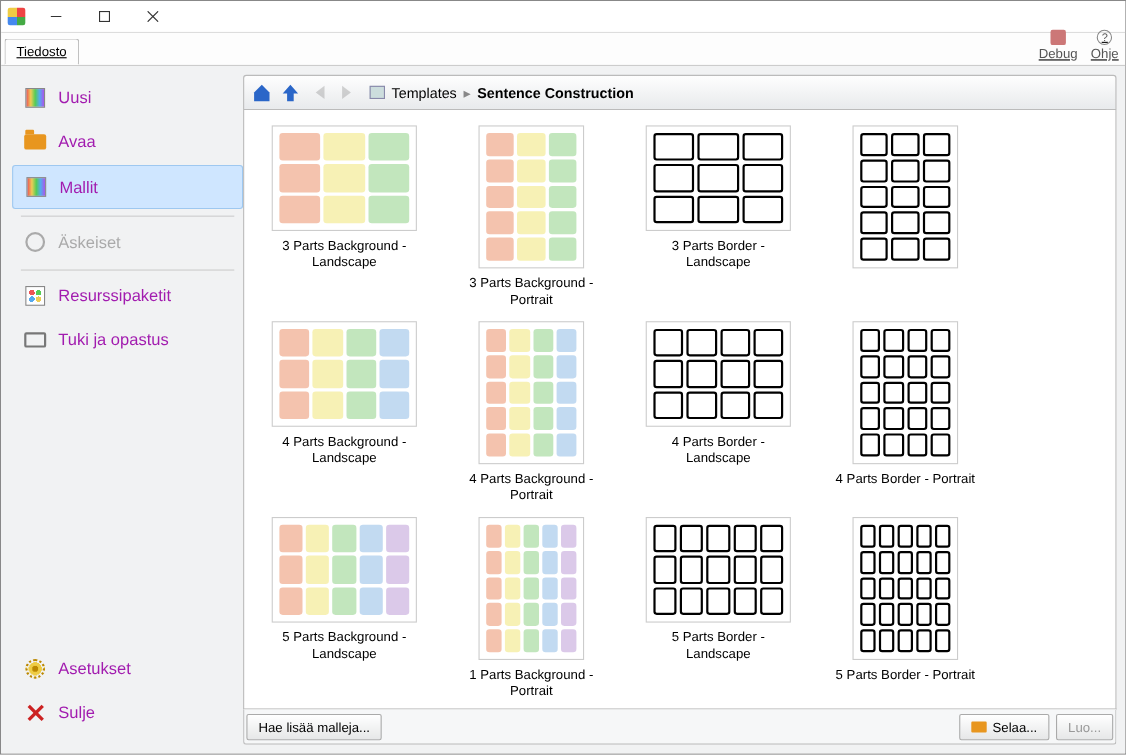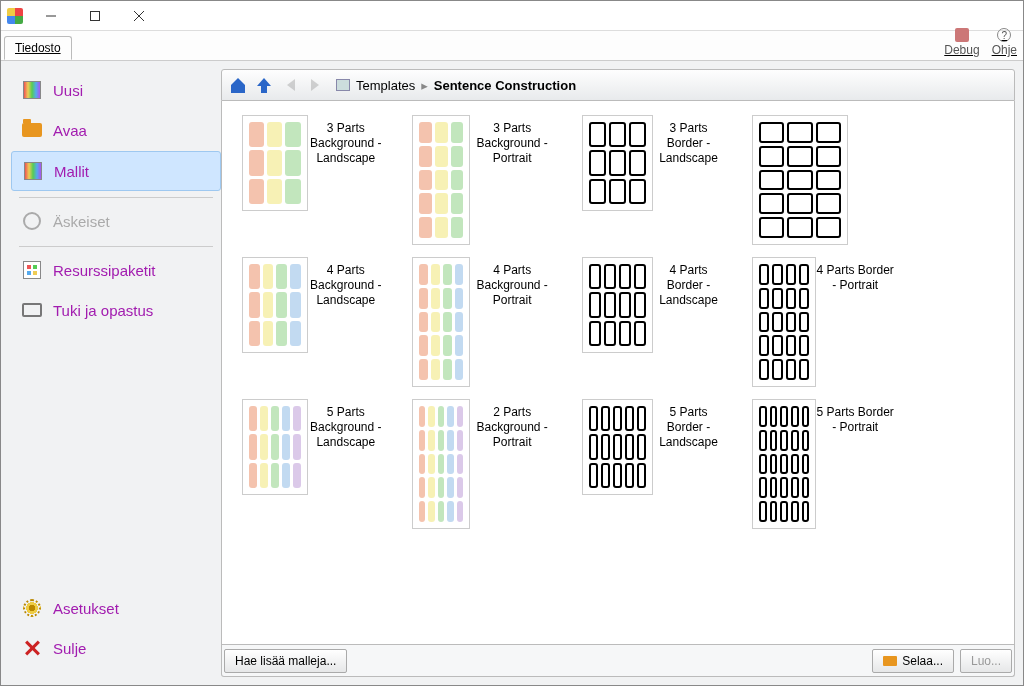--- a/index.html
+++ b/index.html
@@ -37,21 +37,21 @@
 .main { flex:1; display:flex; flex-direction:column; padding:8px 8px 8px 0;}
 .nav-bar { height:32px; display:flex; align-items:center; gap:2px; border:1px solid #bbb; border-radius:3px 3px 0 0; background:linear-gradient(#fefefe,#e8eaec); padding:0 4px;}
 .nav-btn{width:24px;height:24px;display:flex;align-items:center;justify-content:center;}
 .nav-btn.disabled{opacity:.35;}
 .bc{margin-left:6px;font-size:13px;display:flex;align-items:center;gap:6px;}
 .bc .f-icon{width:14px;height:12px;background:#cdd;border:1px solid #88a;}
 .bc .sep{color:#888;}
 .bc .crumb-strong{font-weight:bold;}
 .gallery { flex:1; border:1px solid #bbb; border-top:none; background:#fff; overflow:auto; padding:14px 10px 8px 20px;}
 .grid { display:flex; flex-wrap:wrap; gap:12px 28px; align-content:flex-start;}
-.item { width:142px; display:flex; flex-direction:row; }
+.item { width:142px; display:flex; flex-direction:column; align-items:center;}
 .thumb { border:1px solid #ccc; background:#fff; display:flex; align-items:center; justify-content:center; padding:6px; position:relative;}
 .thumb.landscape{ width:132px; height:96px;}
 .thumb.portrait{ width:96px; height:130px;}
 .cells{display:grid;gap:3px;width:100%;height:100%;}
 .cells.cols3{grid-template-columns:repeat(3,1fr);}
 .cells.cols4{grid-template-columns:repeat(4,1fr);}
 .cells.cols5{grid-template-columns:repeat(5,1fr);}
 .cells.rows3{grid-template-rows:repeat(3,1fr);}
 .cells.rows5{grid-template-rows:repeat(5,1fr);}
 .cell{border-radius:3px;}
@@ -408,21 +408,21 @@
                 <div class="cell c3"></div>
                 <div class="cell c4"></div>
                 <div class="cell c5"></div>
                 <div class="cell c1"></div>
                 <div class="cell c2"></div>
                 <div class="cell c3"></div>
                 <div class="cell c4"></div>
                 <div class="cell c5"></div>
               </div>
             </div>
-            <div class="label">2 Parts Background - Portrait</div>
+            <div class="label">1 Parts Background - Portrait</div>
           </div>
           <div class="item">
             <div class="thumb landscape">
               <div class="cells bd cols5 rows3">
                 <div class="cell c1"></div>
                 <div class="cell c2"></div>
                 <div class="cell c3"></div>
                 <div class="cell c4"></div>
                 <div class="cell c5"></div>
                 <div class="cell c1"></div>

